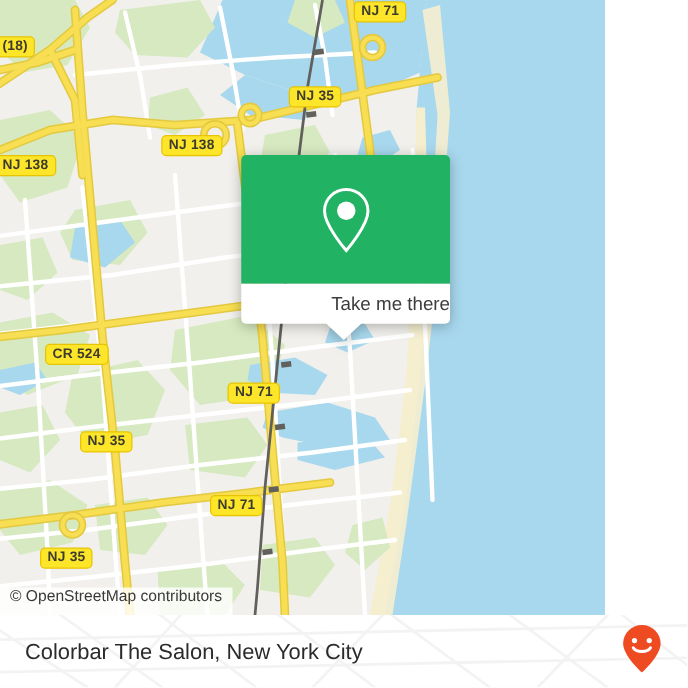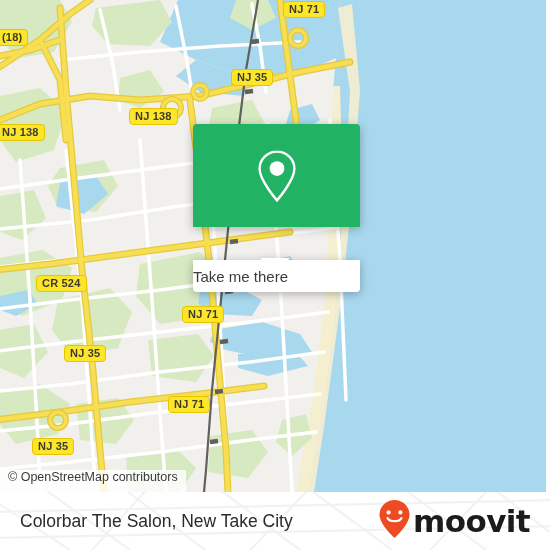--- a/index.html
+++ b/index.html
@@ -16,21 +16,21 @@
     position: relative;
     width: 550px;
     height: 550px;
     overflow: hidden;
   }
 
   
   #map {
     position: absolute;
     left: 0; top: 0;
-    width: 546px; height: 492px;
+    width: 484px; height: 492px;
     background: #eef0ec;
     overflow: hidden;
   }
   #map svg { display: block; }
 
   .map-label {
     position: absolute;
     background: #fde62a;
     border: 1.5px solid #e8c400;
     border-radius: 4px;
@@ -75,22 +75,21 @@
     display: flex;
     align-items: center;
     justify-content: center;
   }
   #popup-foot {
     height: 32px;
     background: #ffffff;
     border-radius: 0 0 4px 4px;
     display: flex;
     align-items: center;
-    justify-content: flex-start;
-    margin-top: 33px;
+    justify-content: flex-end;
   }
   #popup-foot-label {
     color: #3c3c3c;
     font-size: 15px;
     font-family: "Liberation Sans", sans-serif;
   }
   #popup-tail {
     position: absolute;
     left: 67px;
     top: 134px;
@@ -315,28 +314,27 @@
           <path d="M400,-6 L486,58"></path>
         <path d="M490,-6 L560,48"></path>
         <path d="M-10,20 L560,8"></path>
           <path d="M-10,46 L560,34"></path>
         <path d="M92,58 L150,-6"></path>
           <path d="M250,58 L312,-6"></path>
           <path d="M430,58 L492,-6"></path>
       </g>
     </svg>
 
-    <div id="bottom-title">Colorbar The Salon, New Take City</div>
+    <div id="bottom-title">Colorbar The Salon, New York City</div>
 
     <div id="brand">
       <span>
         <svg width="33" height="40" viewBox="0 0 33 40" aria-hidden="true">
           <path d="M16.5 1 C8.2 1 1.5 7.6 1.5 15.8 C1.5 25.8 16.5 39 16.5 39 C16.5 39 31.5 25.8 31.5 15.8 C31.5 7.6 24.8 1 16.5 1 Z" fill="#ef4b23"></path>
           <circle cx="10.6" cy="13.4" r="2.1" fill="#ffffff"></circle>
           <circle cx="22.4" cy="13.4" r="2.1" fill="#ffffff"></circle>
           <path d="M9.6 19.2 C11.8 23.2 21.2 23.2 23.4 19.2" fill="none" stroke="#ffffff" stroke-width="2.3" stroke-linecap="round"></path>
         </svg>
       </span>
-      <span id="brand-text">moovit</span>
     </div>
   </div>
 
 </div>
 
 </body></html>

